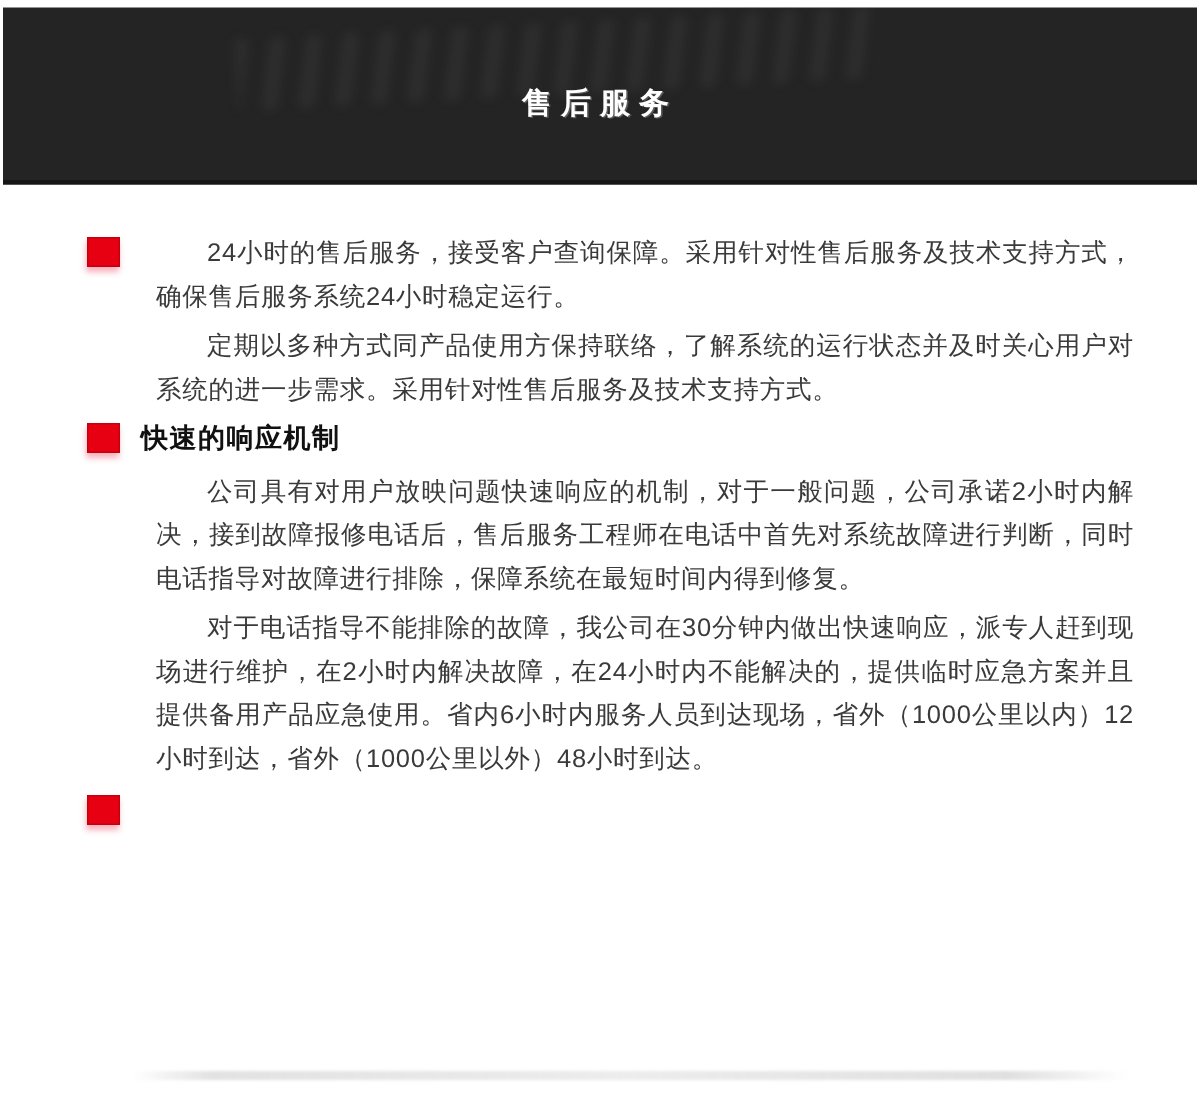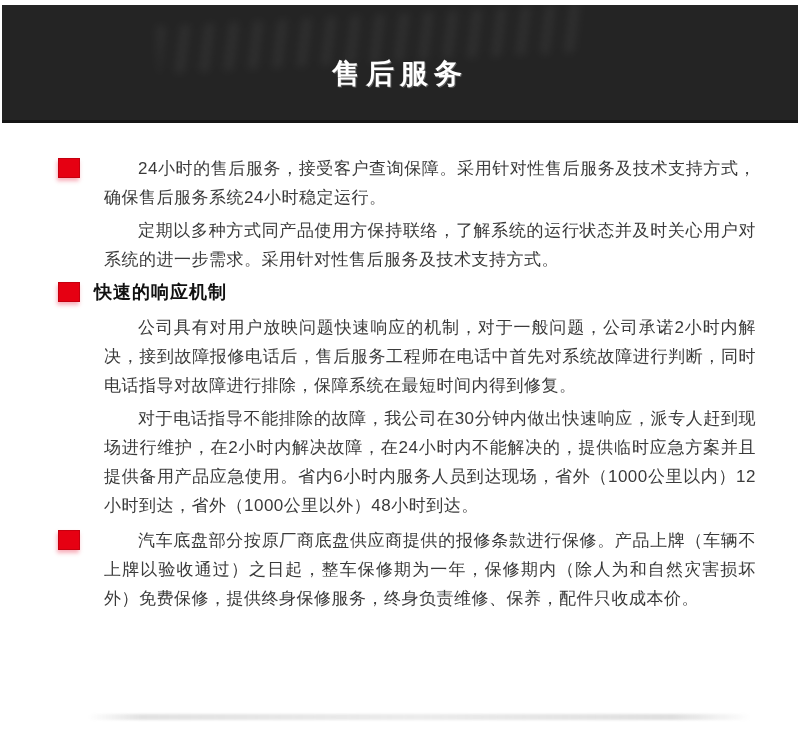--- a/index.html
+++ b/index.html
@@ -33,21 +33,21 @@
     filter: blur(4px);
     transform: rotate(-3deg);
     opacity: 0.55;
   }
   .banner h1 {
     position: absolute;
     left: 0; right: 0; top: 50px;
     margin: 0;
     text-align: center;
     color: #ffffff;
-    font-size: 28px;
+    font-size: 20px;
     font-weight: bold;
     letter-spacing: 6px;
     text-shadow: 1px 1px 0 rgba(255,255,255,0.25);
   }
 
   
   .content {
     position: absolute;
     left: 0; right: 0; top: 122px;
     padding: 26px 44px 0 88px;
@@ -125,20 +125,19 @@
         <span>快速的响应机制</span>
       </h2>
       <p class="para">公司具有对用户放映问题快速响应的机制，对于一般问题，公司承诺2小时内解决，接到故障报修电话后，售后服务工程师在电话中首先对系统故障进行判断，同时电话指导对故障进行排除，保障系统在最短时间内得到修复。</p>
       <p class="para">对于电话指导不能排除的故障，我公司在30分钟内做出快速响应，派专人赶到现场进行维护，在2小时内解决故障，在24小时内不能解决的，提供临时应急方案并且提供备用产品应急使用。省内6小时内服务人员到达现场，省外（1000公里以内）12小时到达，省外（1000公里以外）48小时到达。</p>
     </section>
 
     <section class="sec">
       <h2 class="sec-heading">
         <span class="bullet"></span>
       </h2>
-      <p class="para">汽车底盘部分按原厂商底盘供应商提供的报修条款进行保修。产品上牌（车辆不上牌以验收通过）之日起，整车保修期为一年，保修期内（除人为和自然灾害损坏外）免费保修，提供终身保修服务，终身负责维修、保养，配件只收成本价。</p>
     </section>
 
   </main>
 
   <div class="footer-streak"></div>
 
 </div>
 
 </body></html>

